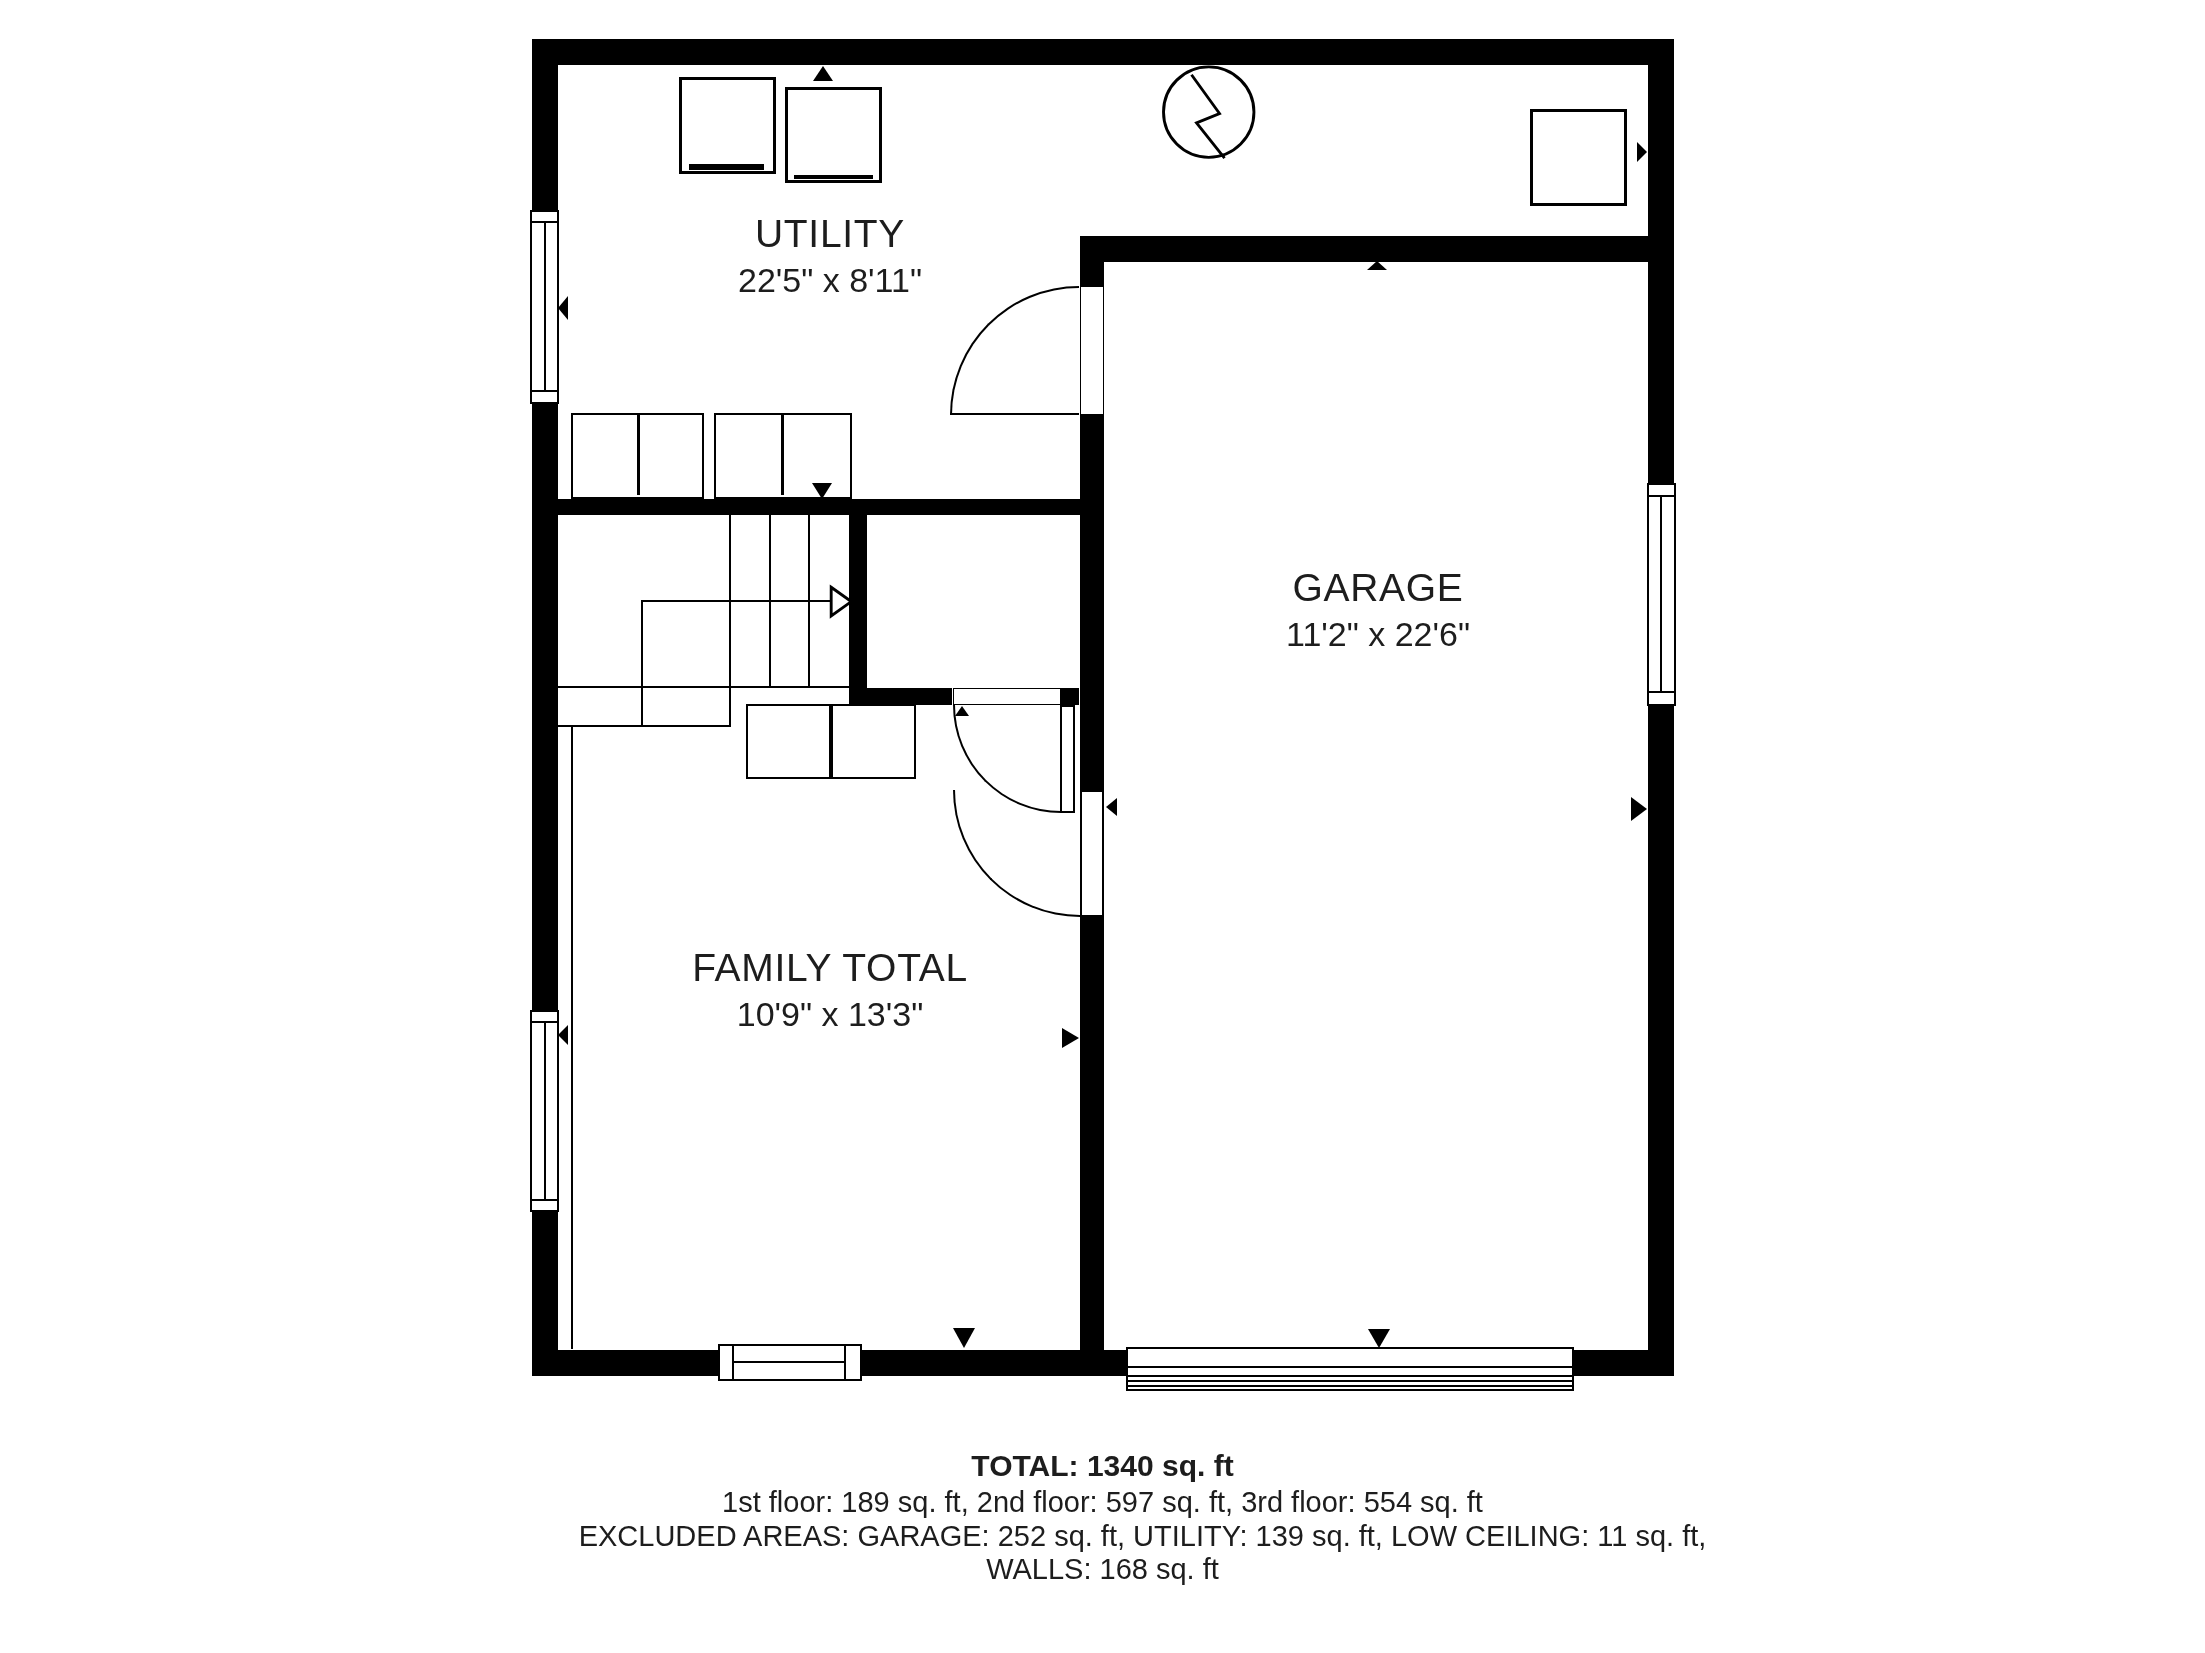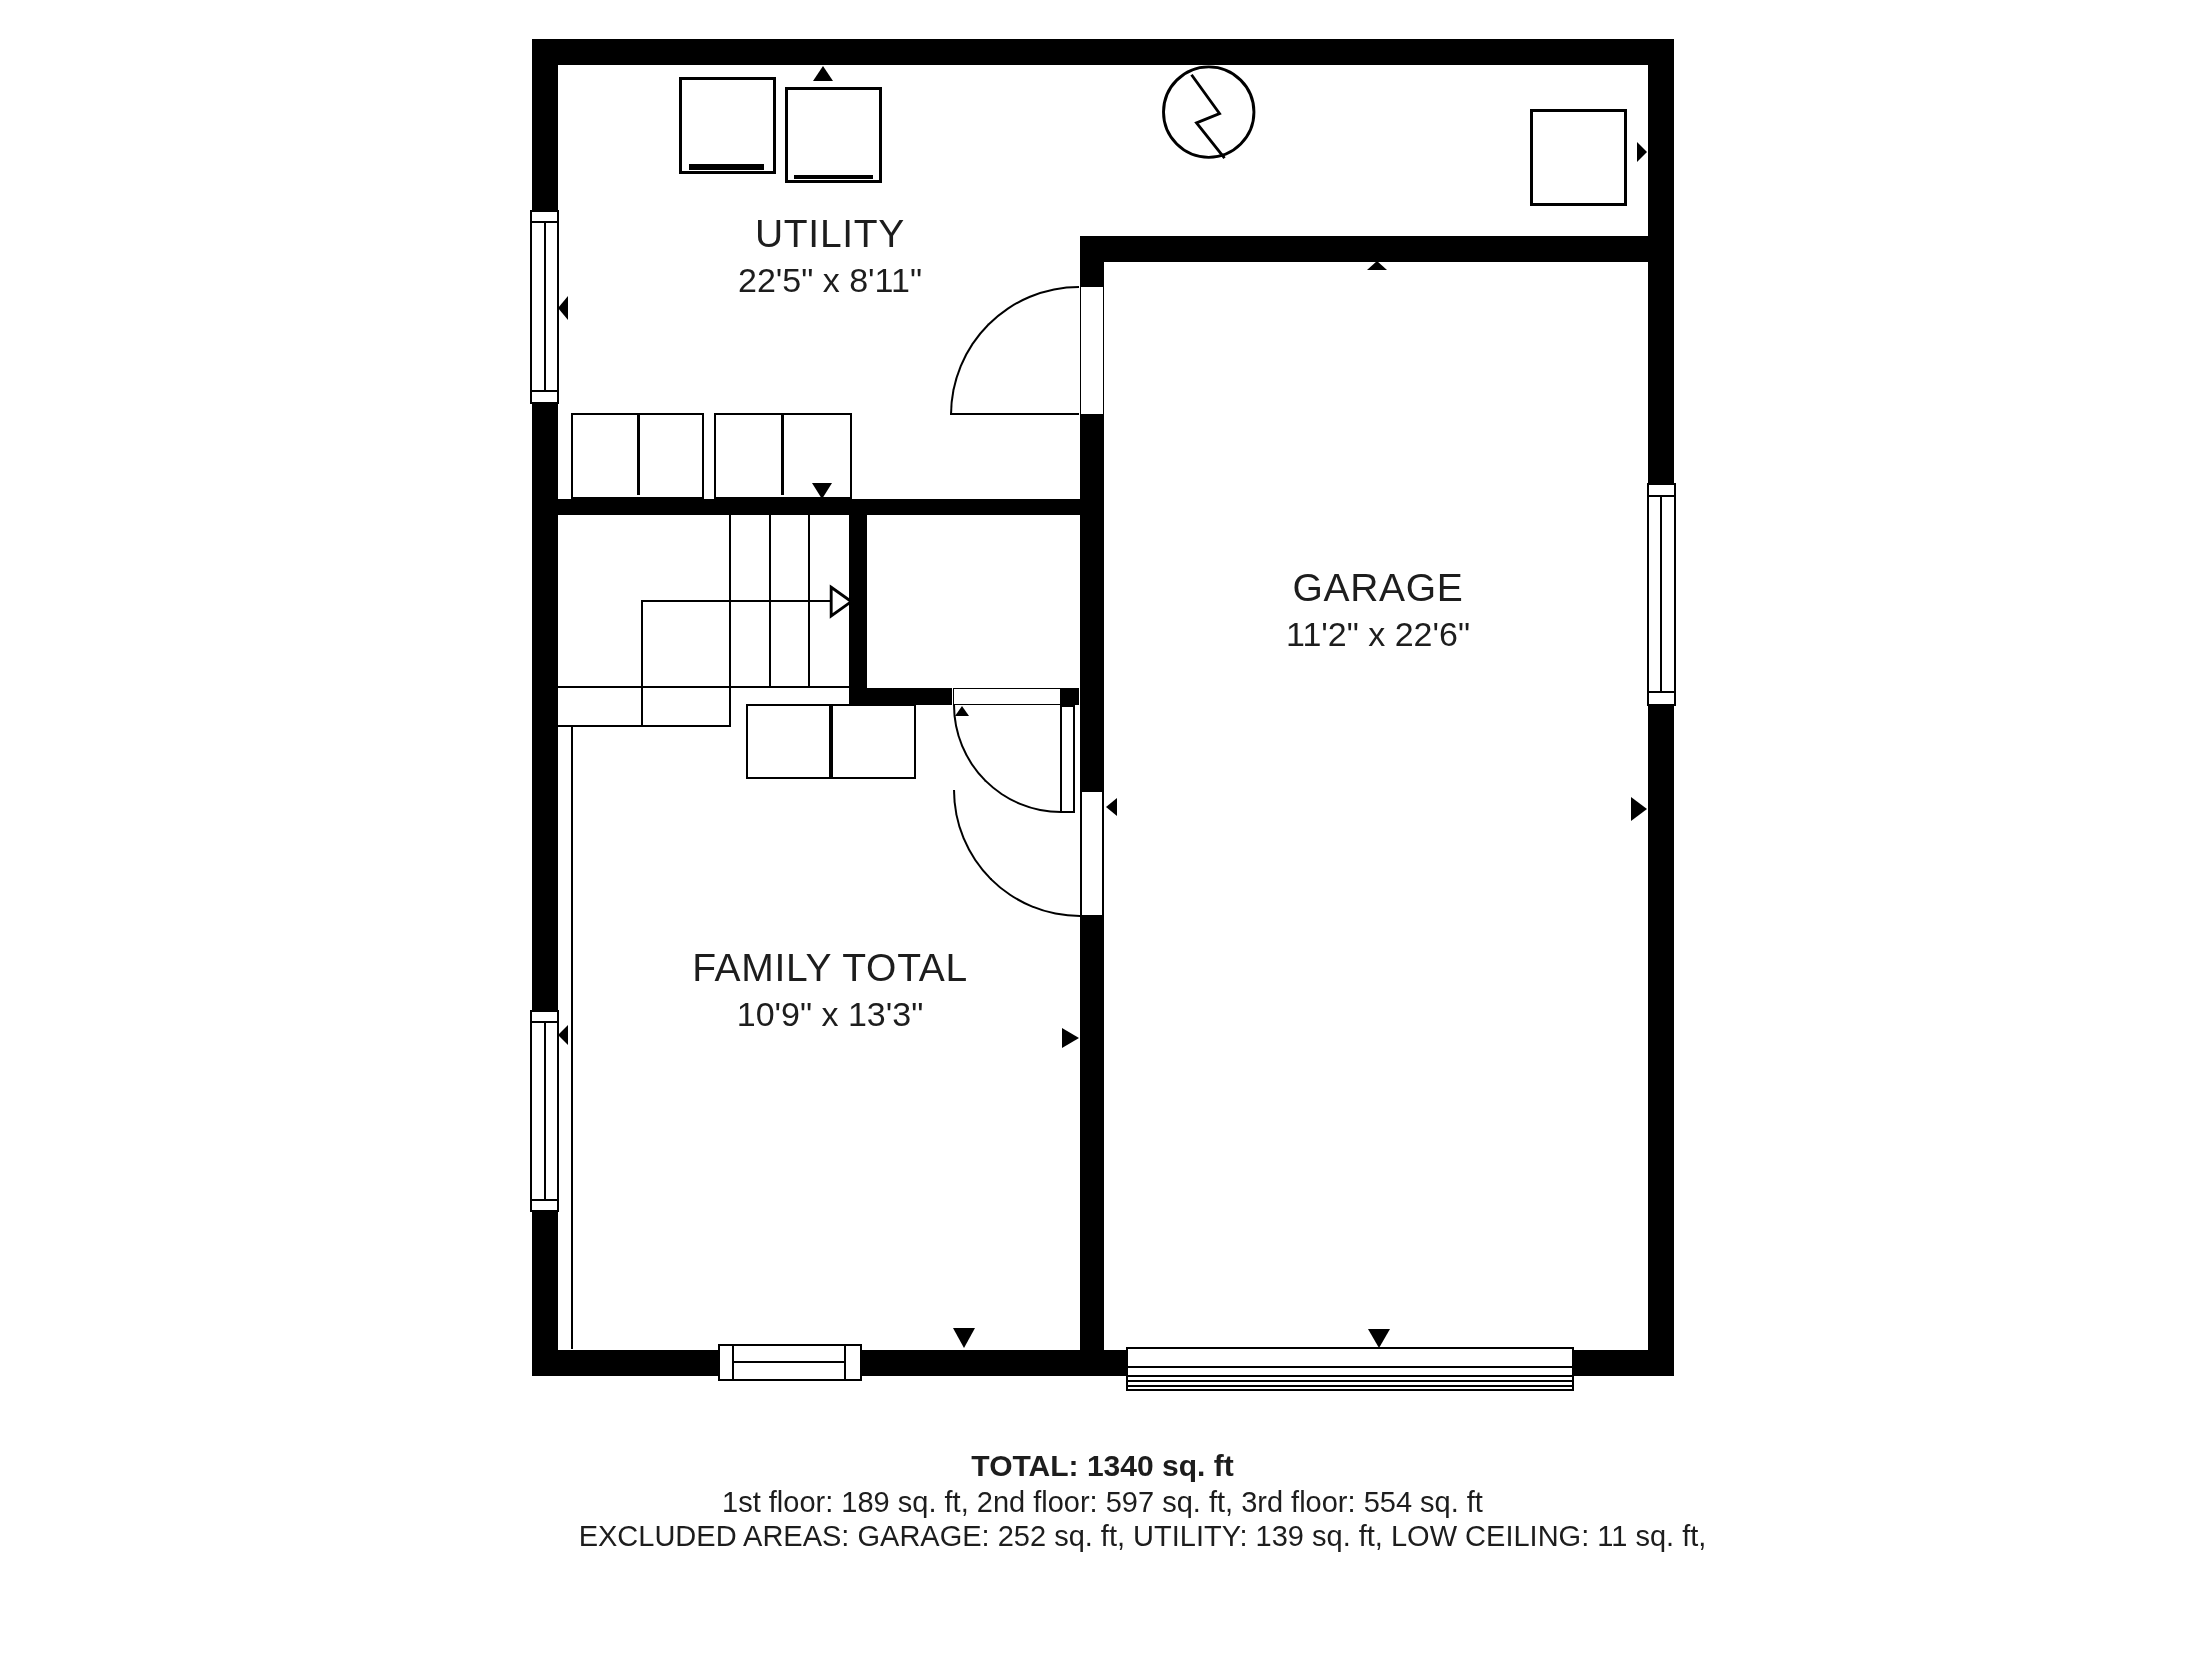--- a/index.html
+++ b/index.html
@@ -126,15 +126,16 @@
   <div class="room-label" style="left:830px;top:212px;">UTILITY</div>
   <div class="room-dims" style="left:830px;top:261px;">22'5" x 8'11"</div>
   <div class="room-label" style="left:1378px;top:566px;">GARAGE</div>
   <div class="room-dims" style="left:1378px;top:615px;">11'2" x 22'6"</div>
   <div class="room-label" style="left:830px;top:946px;">FAMILY TOTAL</div>
   <div class="room-dims" style="left:830px;top:995px;">10'9" x 13'3"</div>
 
   <div class="footer-line footer-total" style="top:1449px;">TOTAL: 1340 sq. ft</div>
   <div class="footer-line" style="top:1486px;text-align:center;">1st floor: 189 sq. ft, 2nd floor: 597 sq. ft, 3rd floor: 554 sq. ft</div>
   <div class="footer-line" style="top:1520px;margin-left:40px;">EXCLUDED AREAS: GARAGE: 252 sq. ft, UTILITY: 139 sq. ft, LOW CEILING: 11 sq. ft,</div>
+  <div class="footer-line" style="top:1553px;">WALLS: 168 sq. ft</div>
 
 </div>
 
 
 </body></html>

